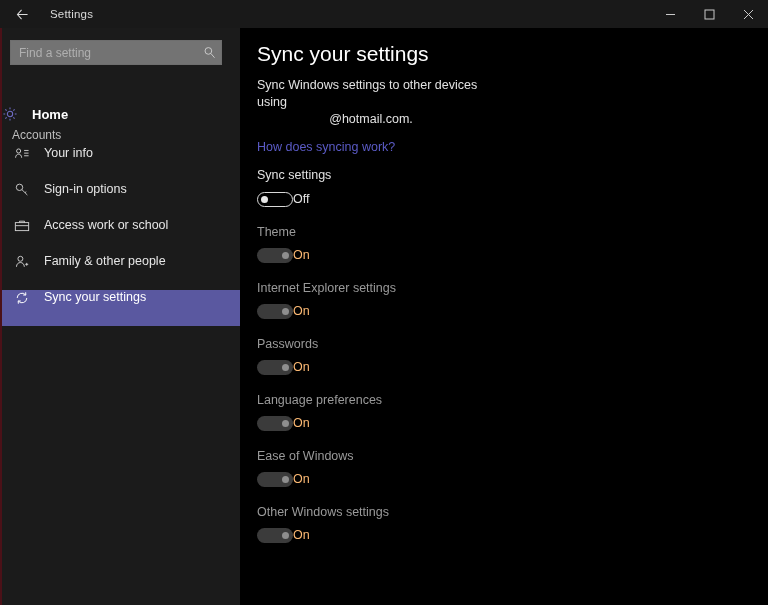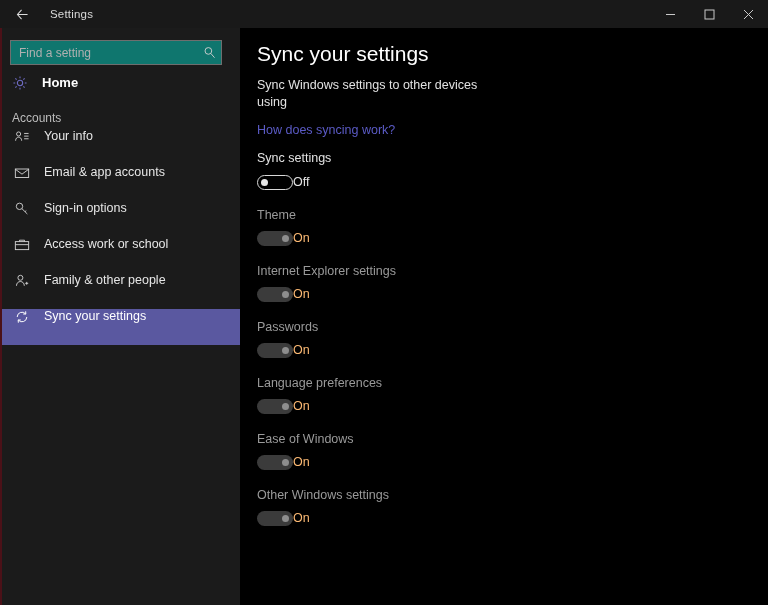--- a/index.html
+++ b/index.html
@@ -67,21 +67,21 @@
   .sidebar {
     position: absolute;
     left: 2px; top: 28px;
     width: 238px; height: 577px;
     background: #1b1b1b;
   }
   .search-wrap {
     margin: 12px 18px 0 8px;
     height: 25px;
     border: 1px solid #6e6e6e;
-    background: #0f766e;
+    background: #737373;
     display: flex;
     align-items: center;
     box-sizing: border-box;
   }
   .search-input {
     flex: 1;
     border: none;
     outline: none;
     background: transparent;
     color: #d6d6d6;
@@ -90,25 +90,24 @@
     padding: 0 6px 0 8px;
     height: 100%;
   }
   .search-input::placeholder { color: #b0b0b0; opacity: 1; }
   .search-icon {
     width: 24px; height: 100%;
     display: flex; align-items: center; justify-content: center;
   }
 
   .home-row {
-    margin-top: 10px;
+    margin-top: 27px;
     height: 30px;
     display: flex;
-    align-items: flex-start;
-    padding-left: 10px;
+    align-items: flex-end;
   }
   .home-icon { width: 26px; display: flex; align-items: center; }
   .home-label {
     font-size: 13px;
     font-weight: bold;
     color: #ffffff;
     padding-left: 4px;
   }
 
   .group-label {
@@ -301,31 +300,20 @@
           <g fill="none" stroke="#d8d8d8" stroke-width="1">
             <circle cx="5.2" cy="5.6" r="2.3"></circle>
             <path d="M1.8 13.2 c0-2.6 1.6-4 3.4-4 s3.4 1.4 3.4 4"></path>
             <path d="M11.4 5 h5 M11.4 8 h5 M11.4 11 h5"></path>
           </g>
         </svg>
       </span>
       <span class="nav-label">Your info</span>
     </div>
 
-    <div class="nav-item">
-      <span class="nav-icon">
-        <svg width="16" height="16" viewBox="0 0 18 18">
-          <g fill="none" stroke="#d8d8d8" stroke-width="1">
-            <rect x="1.5" y="4.5" width="15" height="9.5"></rect>
-            <path d="M1.5 4.8 L9 10.3 L16.5 4.8"></path>
-          </g>
-        </svg>
-      </span>
-      <span class="nav-label">Email &amp; app accounts</span>
-    </div>
 
     <div class="nav-item">
       <span class="nav-icon">
         <svg width="16" height="16" viewBox="0 0 18 18">
           <g fill="none" stroke="#d8d8d8" stroke-width="1">
             <circle cx="6.2" cy="6.0" r="3.6"></circle>
             <path d="M8.9 8.6 L15 14.6"></path>
             <path d="M12.4 12.0 L13.8 10.8"></path>
           </g>
         </svg>
@@ -373,20 +361,21 @@
       <span class="nav-label">Sync your settings</span>
     </div>
   </div>
 
   <div class="content">
 
     <h1 class="page-title">Sync your settings</h1>
 
     <div class="desc">
       <span>Sync Windows settings to other devices using</span>
+      <span class="line2">@hotmail.com.</span>
     </div>
 
     <a class="link" href="#">How does syncing work?</a>
 
     <div class="field-label">Sync settings</div>
 
     <div class="toggle-row">
       <div class="toggle off">
         <span class="knob"></span>
       </div>

